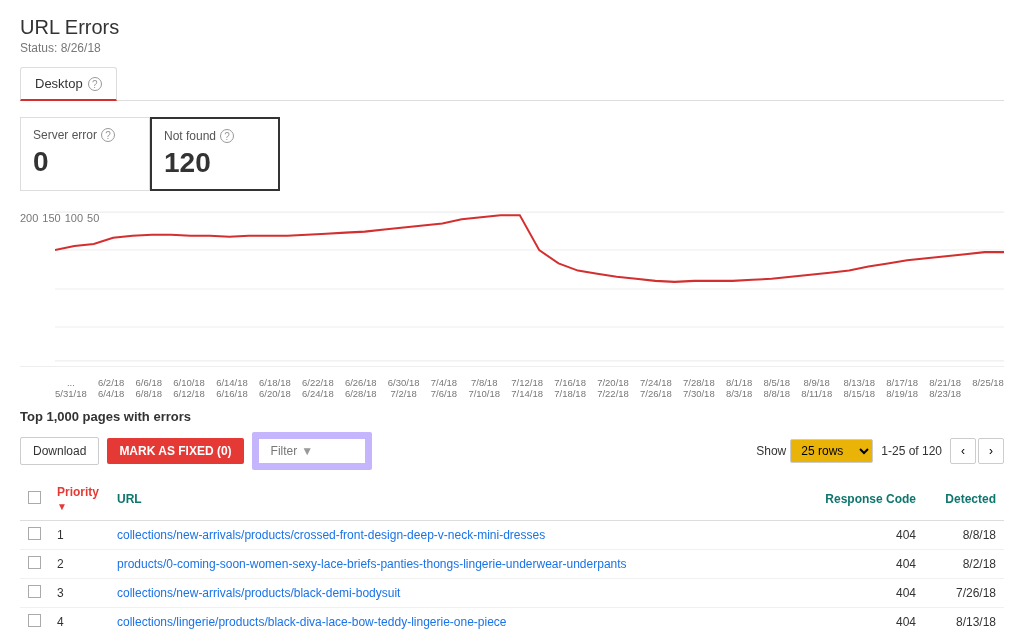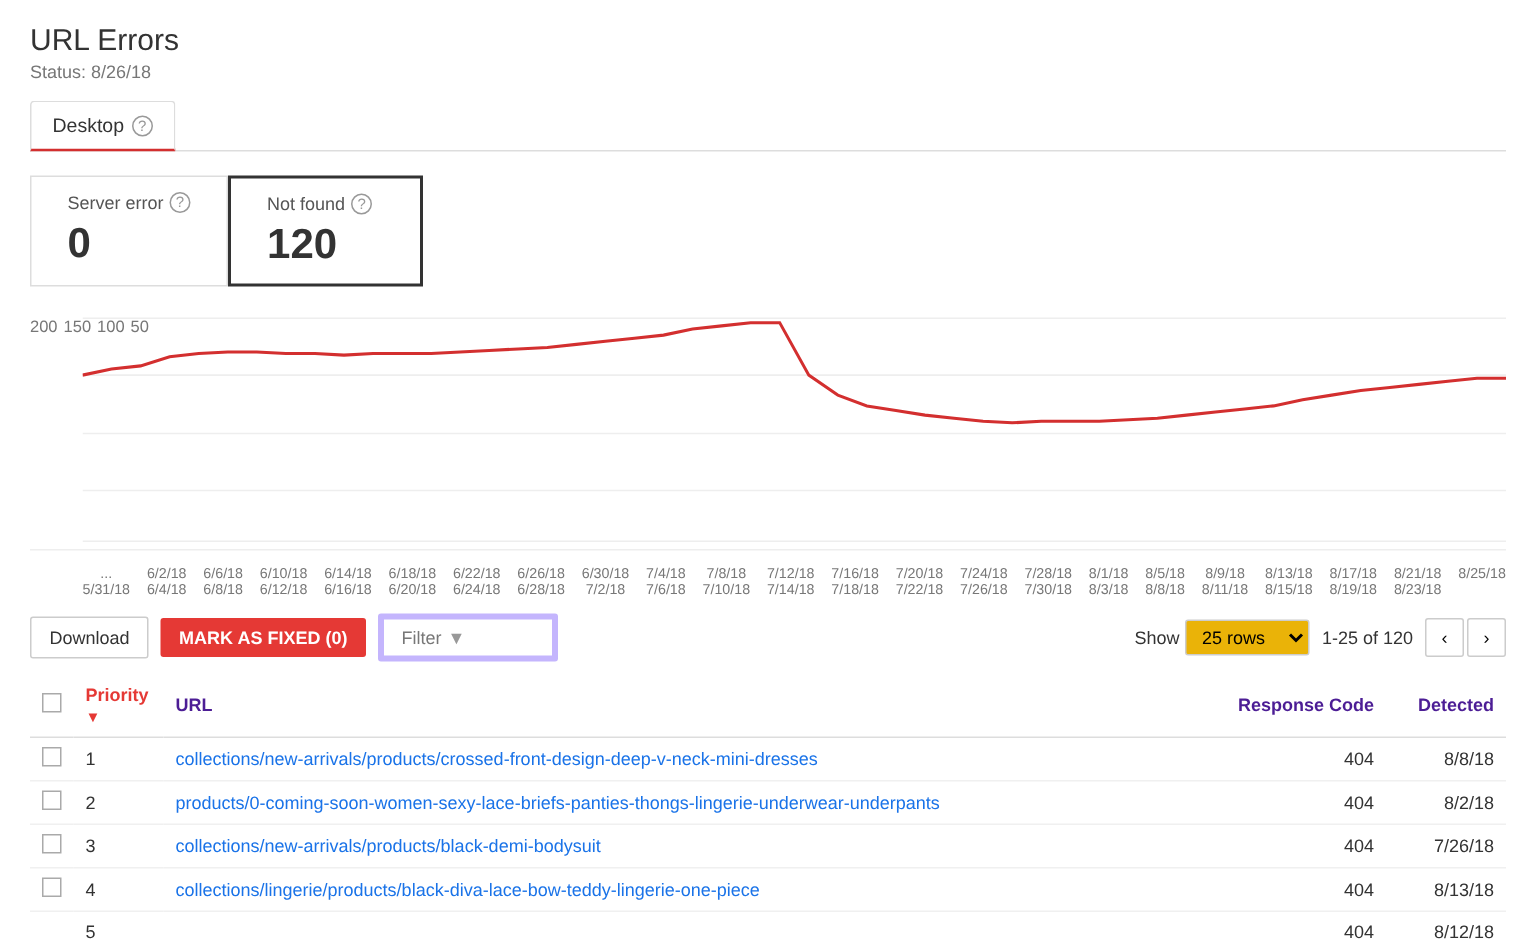--- a/index.html
+++ b/index.html
@@ -4,43 +4,43 @@
   <style>
     * { box-sizing: border-box; margin: 0; padding: 0; }
     body { font-family: Arial, sans-serif; font-size: 13px; color: #333; background: #fff; }
     .page { padding: 16px 20px; max-width: 1024px; }
     .page-title { font-size: 20px; font-weight: normal; color: #333; margin-bottom: 2px; }
     .page-status { font-size: 12px; color: #777; margin-bottom: 12px; }
     .tabs { border-bottom: 1px solid #ddd; margin-bottom: 16px; }
     .tab { display: inline-flex; align-items: center; gap: 5px; padding: 8px 14px; border: 1px solid #ddd; border-bottom: none; border-radius: 3px 3px 0 0; background: #fff; font-size: 13px; color: #333; cursor: pointer; margin-bottom: -1px; border-bottom: 2px solid #d32f2f; }
     .tab-help { display: inline-block; width: 14px; height: 14px; border-radius: 50%; border: 1px solid #999; text-align: center; line-height: 13px; font-size: 10px; color: #999; cursor: pointer; }
     .stats-row { display: flex; gap: 0; margin-bottom: 16px; }
-    .stat-box { border: 1px solid #ddd; padding: 10px 24px; min-width: 130px; }
+    .stat-box { border: 1px solid #ddd; padding: 10px 12px; min-width: 130px; }
     .stat-box.selected { border: 2px solid #333; }
     .stat-label { font-size: 12px; color: #555; display: flex; align-items: center; gap: 4px; margin-bottom: 4px; }
     .stat-value { font-size: 28px; font-weight: bold; color: #333; }
     .stat-box:first-child .stat-value { font-size: 28px; }
     .chart-area { height: 160px; position: relative; margin-bottom: 10px; border-bottom: 1px solid #eee; }
     .chart-y-labels { position: absolute; left: 0; top: 0; bottom: 0; width: 35px; display: flex; justify-content: space-between; padding: 5px 0; }
     .chart-y-label { font-size: 11px; color: #777; text-align: right; padding-right: 4px; }
     .chart-svg-wrapper { position: absolute; left: 35px; right: 0; top: 0; bottom: 0; }
     .chart-x-labels-row { display: flex; justify-content: space-between; margin-left: 35px; }
     .x-label-col { display: flex; flex-direction: column; align-items: center; font-size: 9.5px; color: #777; }
     .section-title { font-size: 13px; font-weight: bold; margin-bottom: 8px; color: #333; }
     .toolbar { display: flex; align-items: center; gap: 8px; margin-bottom: 8px; }
     .btn-download { background: #fff; border: 1px solid #ccc; padding: 6px 12px; font-size: 12px; cursor: pointer; border-radius: 2px; color: #333; }
     .btn-mark-fixed { background: #e53935; border: none; padding: 6px 12px; font-size: 12px; cursor: pointer; border-radius: 2px; color: #fff; font-weight: bold; }
-    .filter-box { display: flex; align-items: center; gap: 4px; border: 4px solid #c4b5fd; padding: 5px 12px; border-radius: 2px; min-width: 120px; font-size: 12px; color: #777; cursor: pointer; }
+    .filter-box { display: flex; align-items: center; gap: 4px; border: 7px solid #c4b5fd; padding: 5px 12px; border-radius: 2px; min-width: 120px; font-size: 12px; color: #777; cursor: pointer; }
     .pagination { margin-left: auto; display: flex; align-items: center; gap: 8px; font-size: 12px; color: #333; }
     .show-rows { display: flex; align-items: center; gap: 4px; }
     .show-rows select { border: 1px solid #ccc; padding: 3px 6px; font-size: 12px; border-radius: 2px; background: #eab308; cursor: pointer; }
     .page-nav { display: flex; align-items: center; gap: 2px; }
     .page-btn { width: 26px; height: 26px; border: 1px solid #ccc; background: #fff; cursor: pointer; display: flex; align-items: center; justify-content: center; border-radius: 2px; font-size: 12px; }
     table { width: 100%; border-collapse: collapse; font-size: 12px; }
-    thead th { text-align: left; padding: 7px 8px; border-bottom: 1px solid #ddd; font-weight: bold; color: #4c1d95; font-size: 12px; }
+    thead th { text-align: left; padding: 7px 8px; border-bottom: 1px solid #ddd; font-weight: bold; color: #0f766e; font-size: 12px; }
     thead th.sort { color: #e53935; cursor: pointer; }
     tbody tr { border-bottom: 1px solid #f0f0f0; }
     tbody td { padding: 6px 8px; color: #333; }
     tbody td a { color: #1a73e8; text-decoration: none; }
     .checkbox-col { width: 24px; }
     .priority-col { width: 60px; }
     .response-col { width: 110px; text-align: right; }
     .detected-col { width: 80px; text-align: right; }
     .check-box { width: 13px; height: 13px; border: 1px solid #aaa; display: inline-block; background: #fff; cursor: pointer; }
     .sort-icon { font-size: 10px; }
@@ -239,20 +239,21 @@
           <span>8/21/18</span>
           <span>8/23/18</span>
         </div>
       <div class="x-label-col">
           <span>8/25/18</span>
           <span></span>
         </div>
     </div>
   </div>
 
+  <div class="section-title">Top 1,000 pages with errors</div>
 
   <div class="toolbar">
     <button class="btn-download">Download</button>
     <button class="btn-mark-fixed">MARK AS FIXED (0)</button>
     <div class="filter-box">
       <span>Filter</span>
       <span class="filter-icon">▼</span>
     </div>
     <div class="pagination">
       <div class="show-rows">

